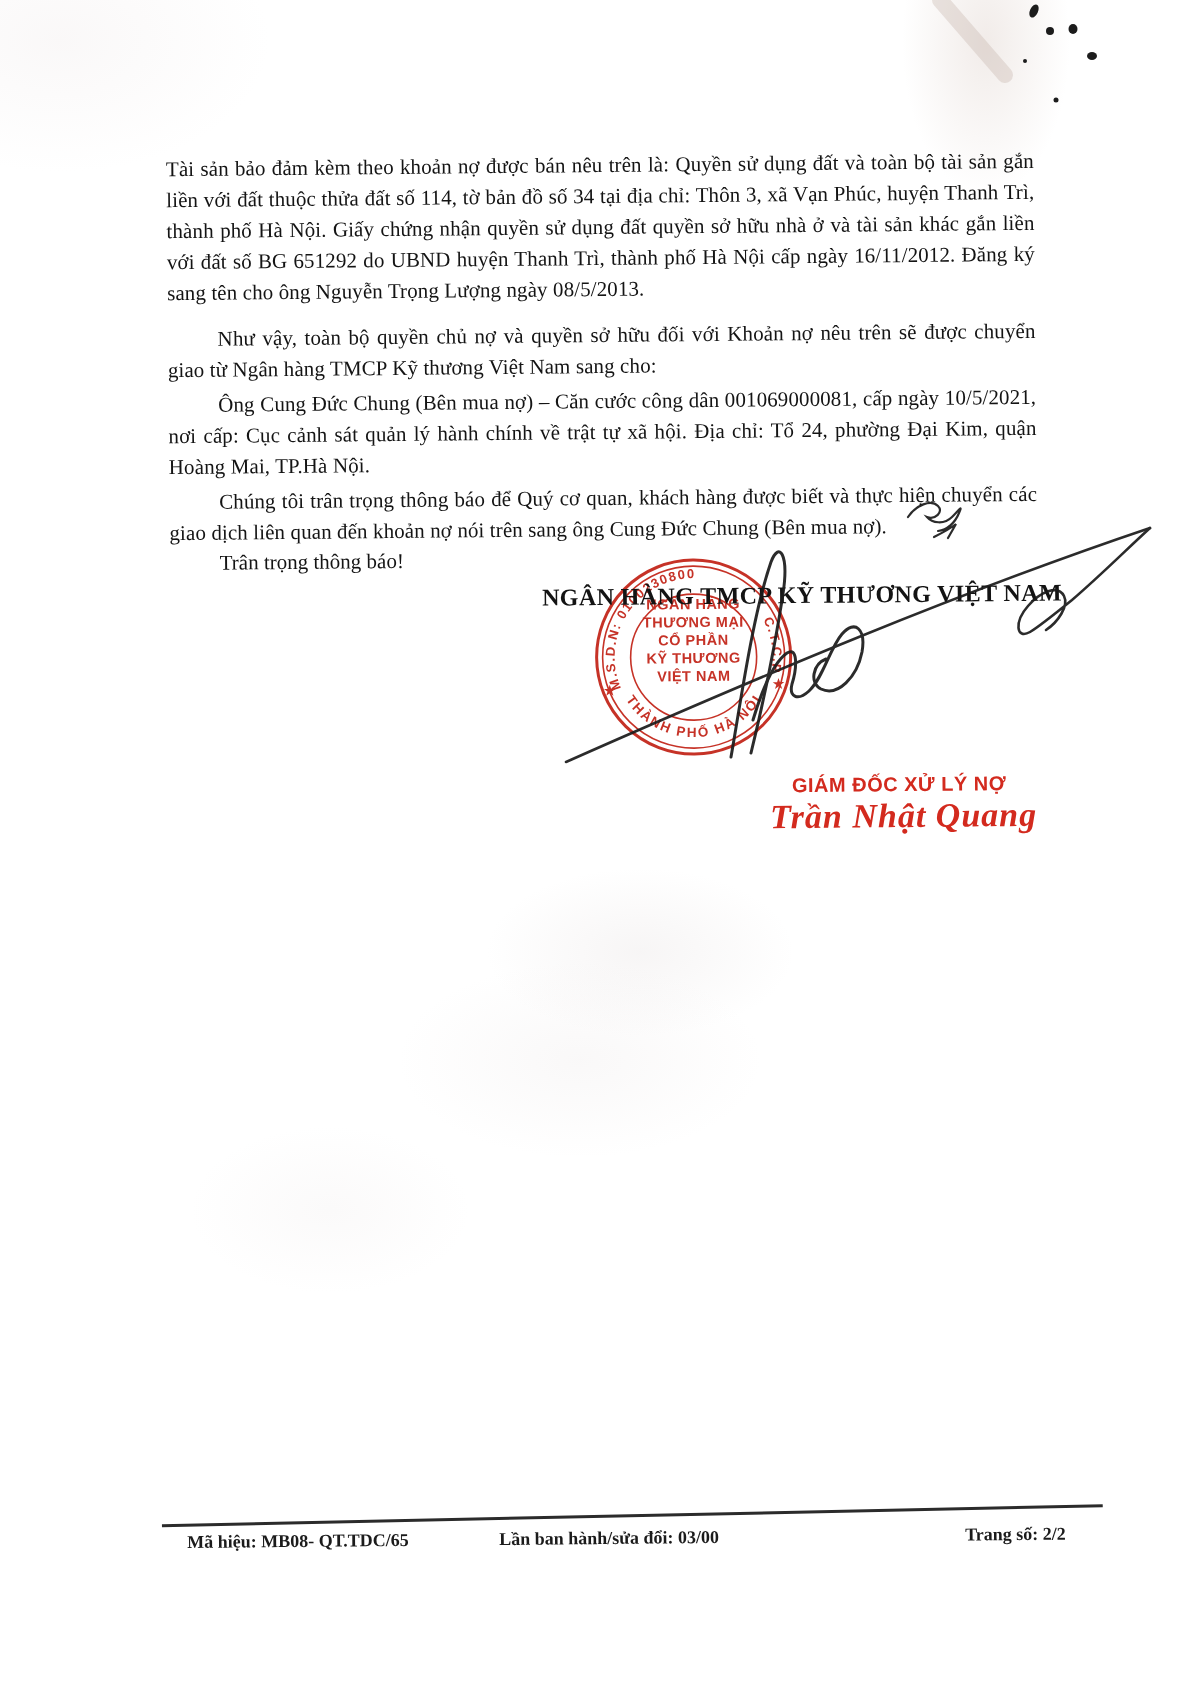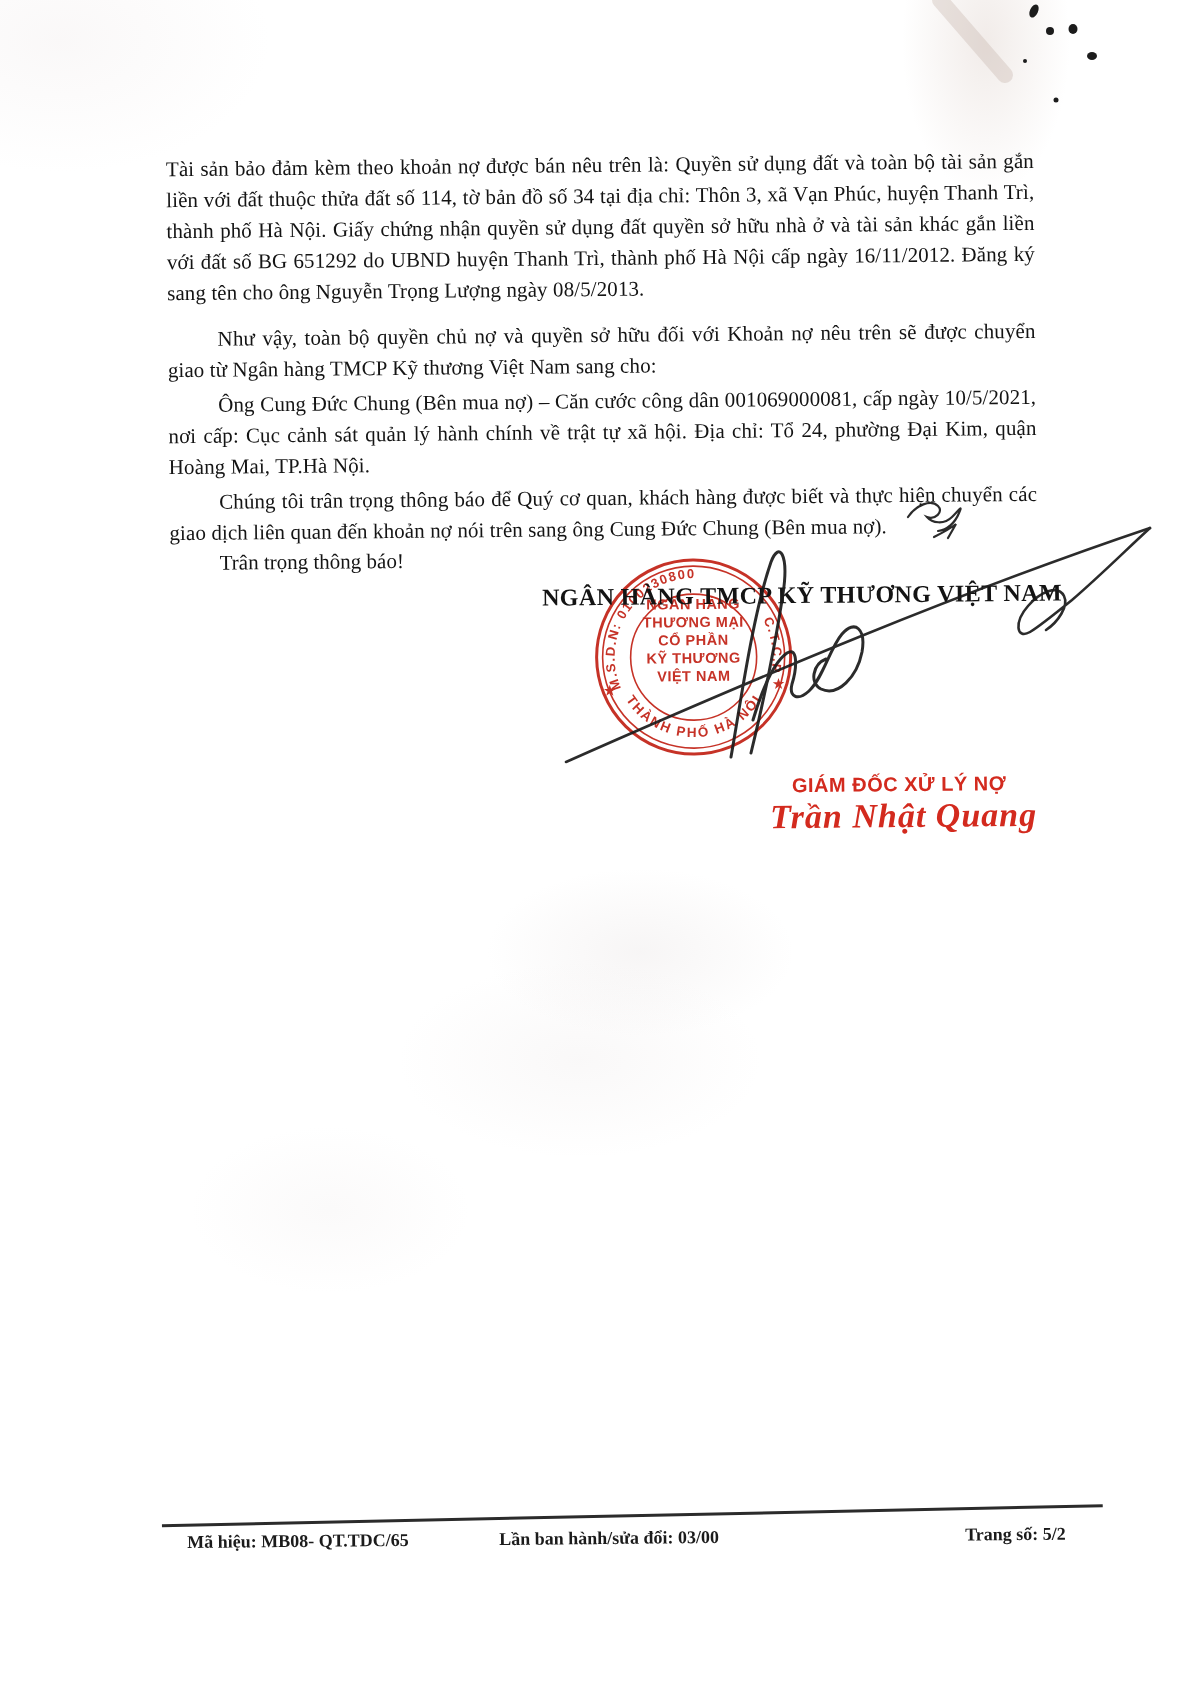--- a/index.html
+++ b/index.html
@@ -84,21 +84,21 @@
       <text class="stamp-line" x="150" y="149" font-size="14.5">KỸ THƯƠNG</text>
       <text class="stamp-line" x="150" y="167" font-size="14.5">VIỆT NAM</text>
     </svg>
 
     <div id="director-title">GIÁM ĐỐC XỬ LÝ NỢ</div>
     <div id="director-name">Trần Nhật Quang</div>
 
     <div id="footer-divider"></div>
     <div class="footer-text" id="footer-code">Mã hiệu: MB08- QT.TDC/65</div>
     <div class="footer-text" id="footer-revision">Lần ban hành/sửa đổi: 03/00</div>
-    <div class="footer-text" id="footer-page">Trang số: 5/2</div>
+    <div class="footer-text" id="footer-page">Trang số: 2/2</div>
   </div>
 
   <svg id="ink-svg" width="1190" height="1684" viewBox="0 0 1190 1684">
     <g fill="none" stroke="#1a1a1a" stroke-width="2.6" stroke-linecap="round" opacity="0.92">
       <path d="M 566 762 C 760 676, 960 592, 1150 528"></path>
       <path d="M 1150 528 C 1128 548, 1100 576, 1072 600 C 1056 613, 1040 626, 1030 632 C 1016 640, 1014 622, 1028 606 C 1040 592, 1058 584, 1064 596 C 1069 606, 1058 622, 1046 630"></path>
       <path stroke-width="3" d="M 731 757 C 741 700, 753 614, 771 562 C 779 541, 789 553, 783 594 C 775 646, 761 712, 751 753"></path>
       <path stroke-width="3" d="M 753 720 C 762 690, 774 662, 787 653 C 798 646, 797 668, 792 684 C 789 696, 797 702, 809 691 C 823 678, 830 648, 842 634 C 855 619, 866 629, 862 652 C 857 677, 838 697, 821 689 C 809 683, 813 664, 826 659"></path>
       <path stroke-width="2.2" d="M 908 517 C 916 505, 931 499, 938 506 C 944 512, 935 520, 927 517 C 932 523, 944 525, 952 517 C 959 510, 963 504, 959 513 C 955 523, 947 530, 938 531 M 934 537 C 942 533, 950 529, 956 524 L 948 538"></path>
     </g>

